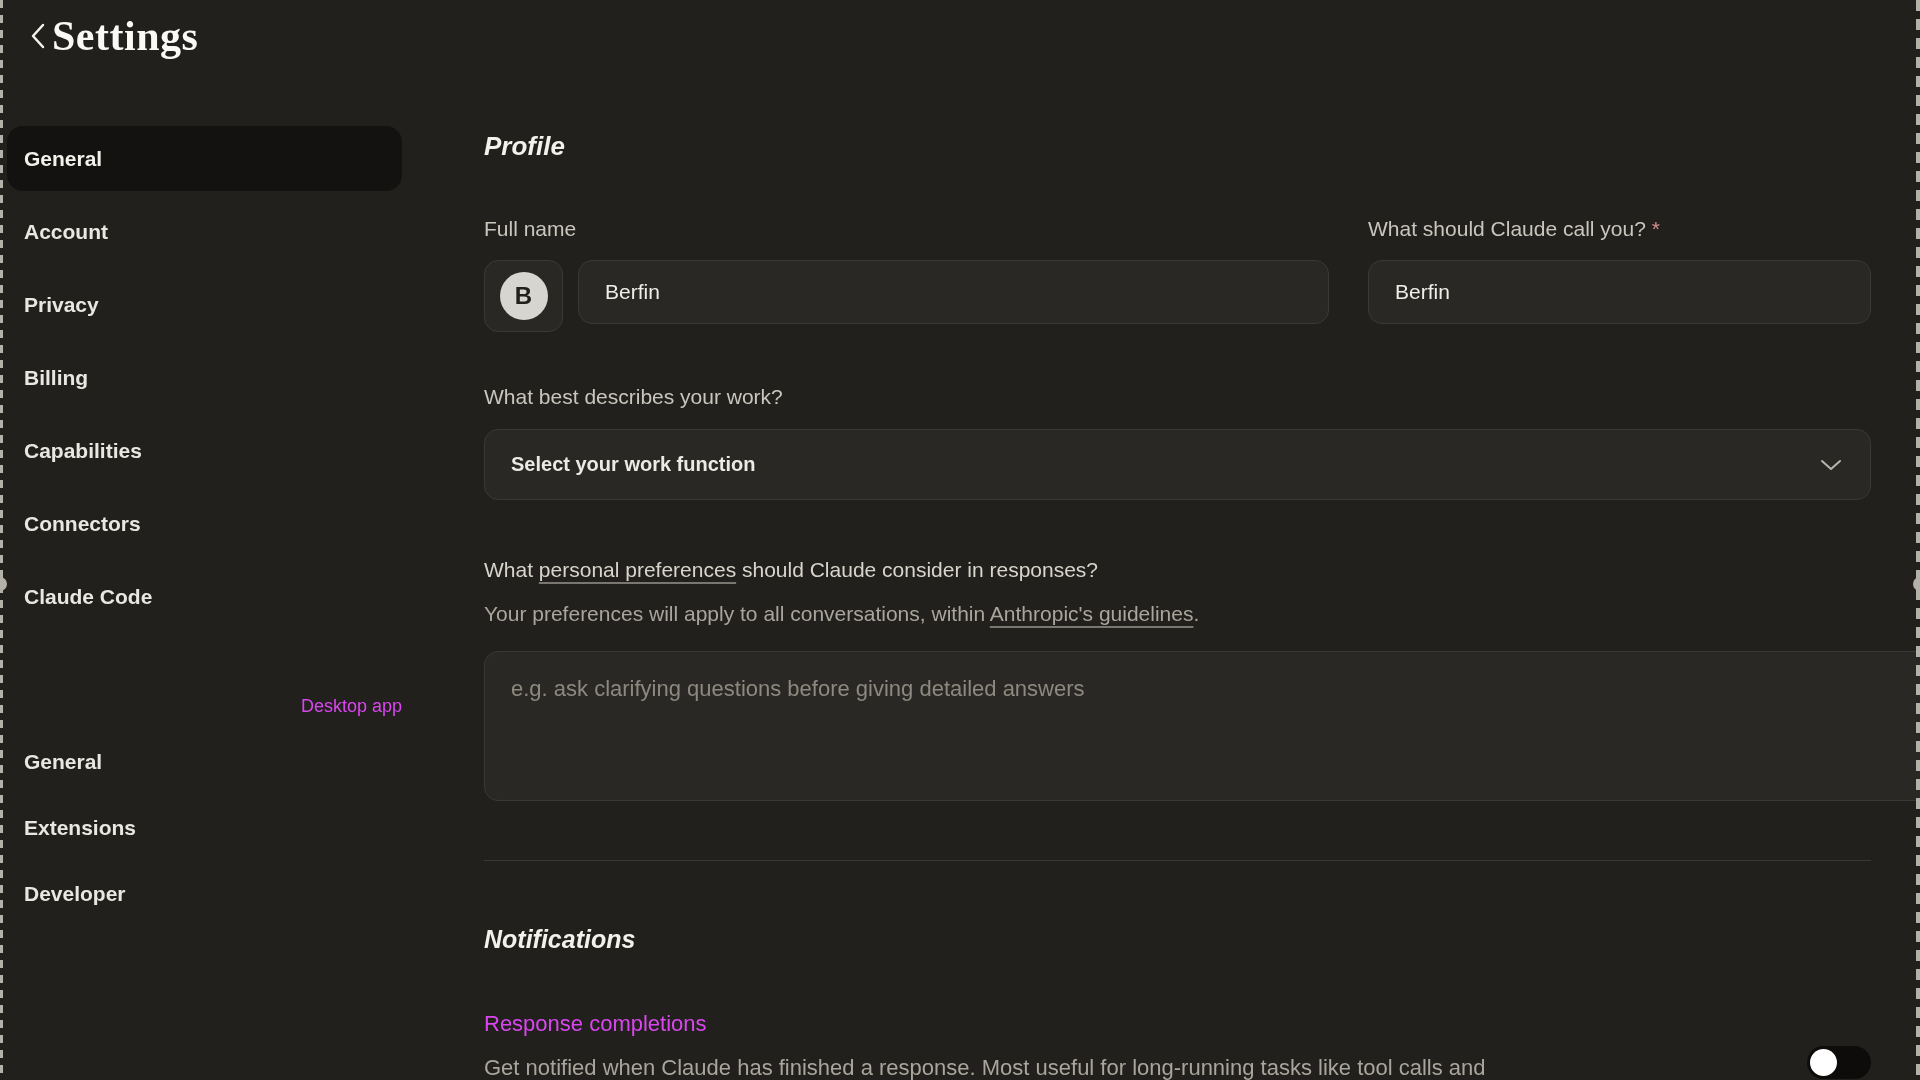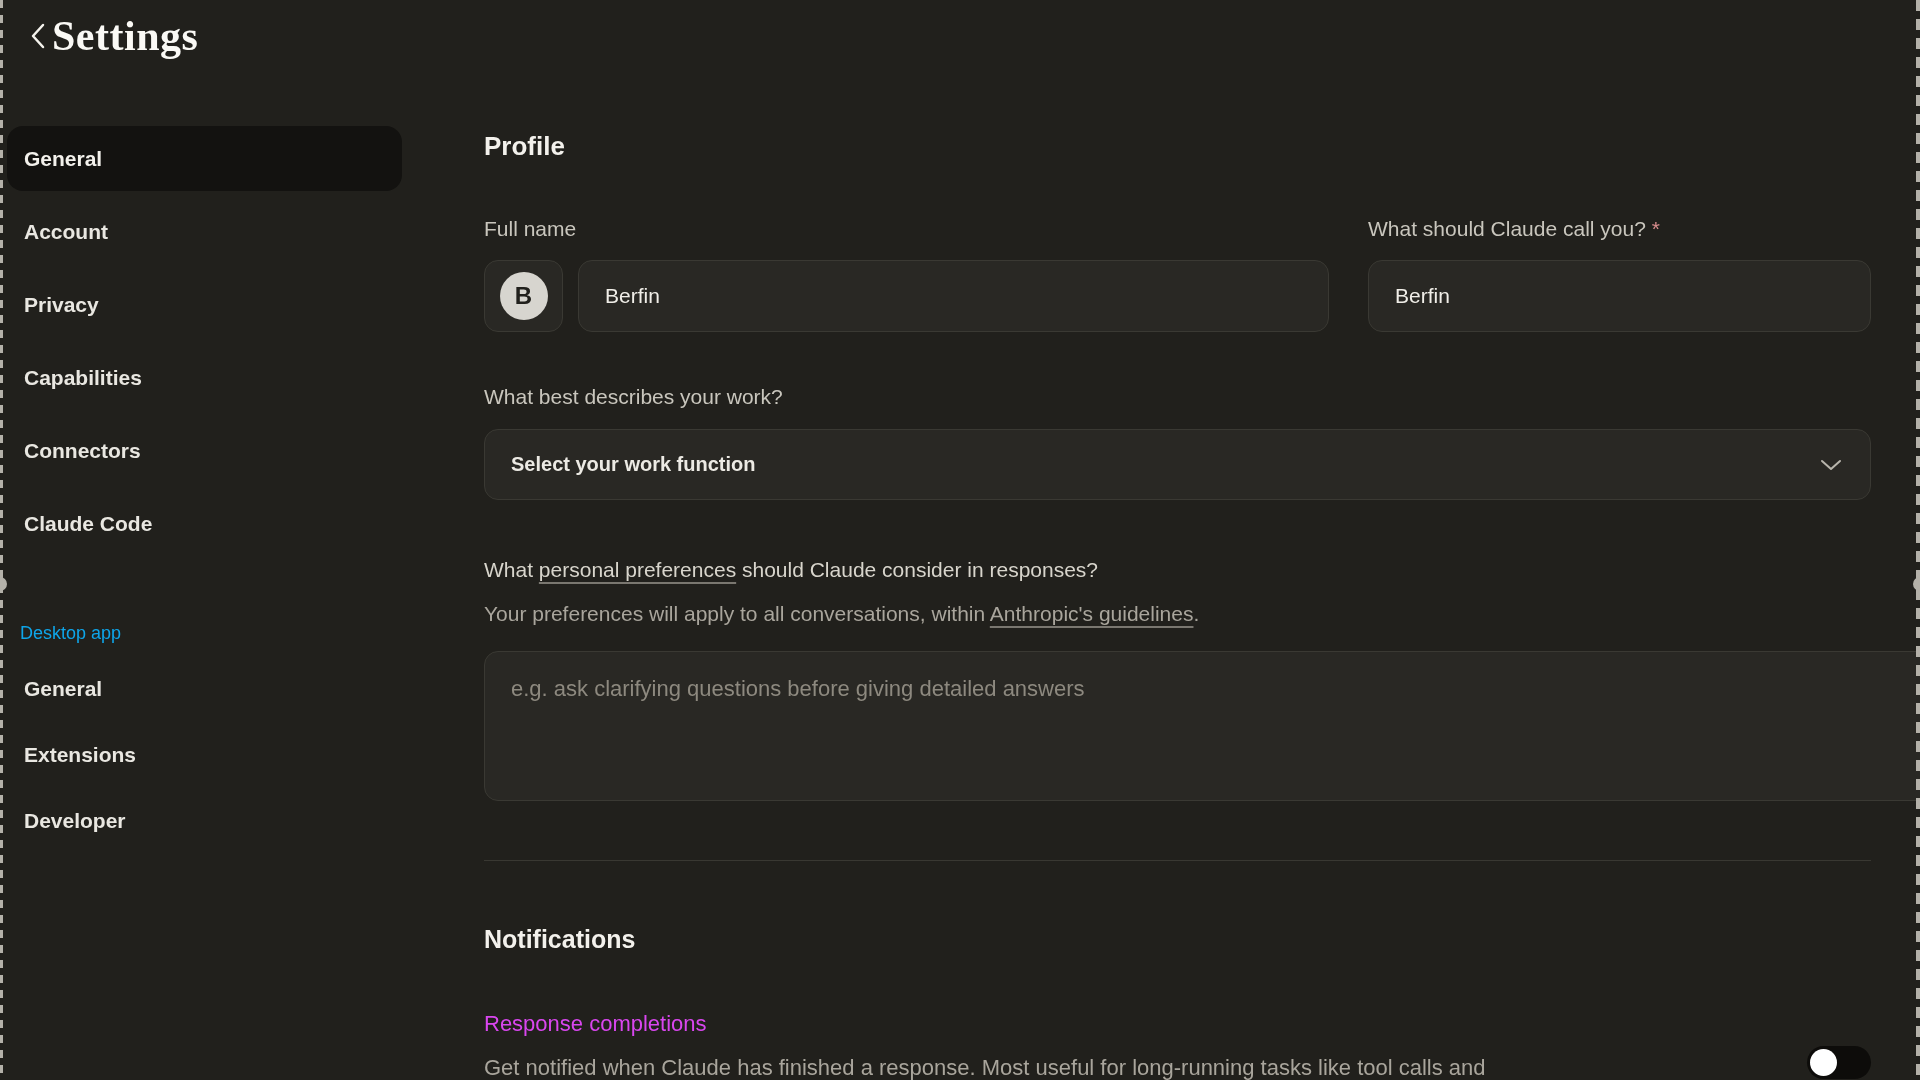--- a/index.html
+++ b/index.html
@@ -38,44 +38,44 @@
 
   
   .sidebar { position:absolute; left:7px; top:126px; width:395px; }
   .side-item {
     height:65px; margin-bottom:8px; display:flex; align-items:center;
     padding-left:17px; font-size:21px; color:#e9e7e1; border-radius:16px; cursor:pointer;font-weight:bold;
   }
   .side-item.selected { background:#131210; color:#f3f1ec; }
   .side-section-label {
     margin-top:67px; margin-bottom:12px; padding-left:13px;
-    font-size:18px; color:#0ea5e9;
+    font-size:18px; color:#d946ef;text-align:right;
   }
   .side-item.compact { height:66px; margin-bottom:0; }
 
   
   .main { position:absolute; left:484px; top:0; width:1387px; height:1080px; }
-  .section-heading { position:absolute; font-size:26px; font-weight:700; color:#f3f1ec; }
+  .section-heading { position:absolute; font-size:26px; font-weight:700; color:#f3f1ec;font-style:italic; }
   .field-label { position:absolute; font-size:21px; color:#c9c6bd; }
   .required-star { color:#d98d8d; }
 
   .control {
     background:#292824; border:1px solid #3a3933; border-radius:14px;
   }
   .avatar-box {
     position:absolute; left:0; top:260px; width:79px; height:72px;
     display:flex; align-items:center; justify-content:center;
   }
   .avatar-circle {
     width:48px; height:48px; border-radius:50%; background:#d7d5cf;
     color:#21201c; font-size:24px; font-weight:700;
     display:flex; align-items:center; justify-content:center;
   }
   .text-input {
-    position:absolute; top:260px; height:72px;
+    position:absolute; top:260px; height:64px;
     font-family:"Liberation Sans", sans-serif;
     font-size:21px; color:#f0eee8; padding:0 26px; outline:none;
   }
   .text-input::placeholder { color:#8d897f; }
   #full-name-input { left:94px; width:751px; }
   #nickname-input { left:884px; width:503px; }
 
   .select-box {
     position:absolute; left:0; top:429px; width:1387px; height:71px;
     display:flex; align-items:center; padding:0 26px; cursor:pointer;
@@ -135,20 +135,23 @@
     <div class="side-item selected">
       <span>General</span>
     </div>
     <div class="side-item">
       <span>Account</span>
     </div>
     <div class="side-item">
       <span>Privacy</span>
     </div>
     <div class="side-item">
+      <span>Billing</span>
+    </div>
+    <div class="side-item">
       <span>Capabilities</span>
     </div>
     <div class="side-item">
       <span>Connectors</span>
     </div>
     <div class="side-item">
       <span>Claude Code</span>
     </div>
 
     <div class="side-section-label">Desktop app</div>

